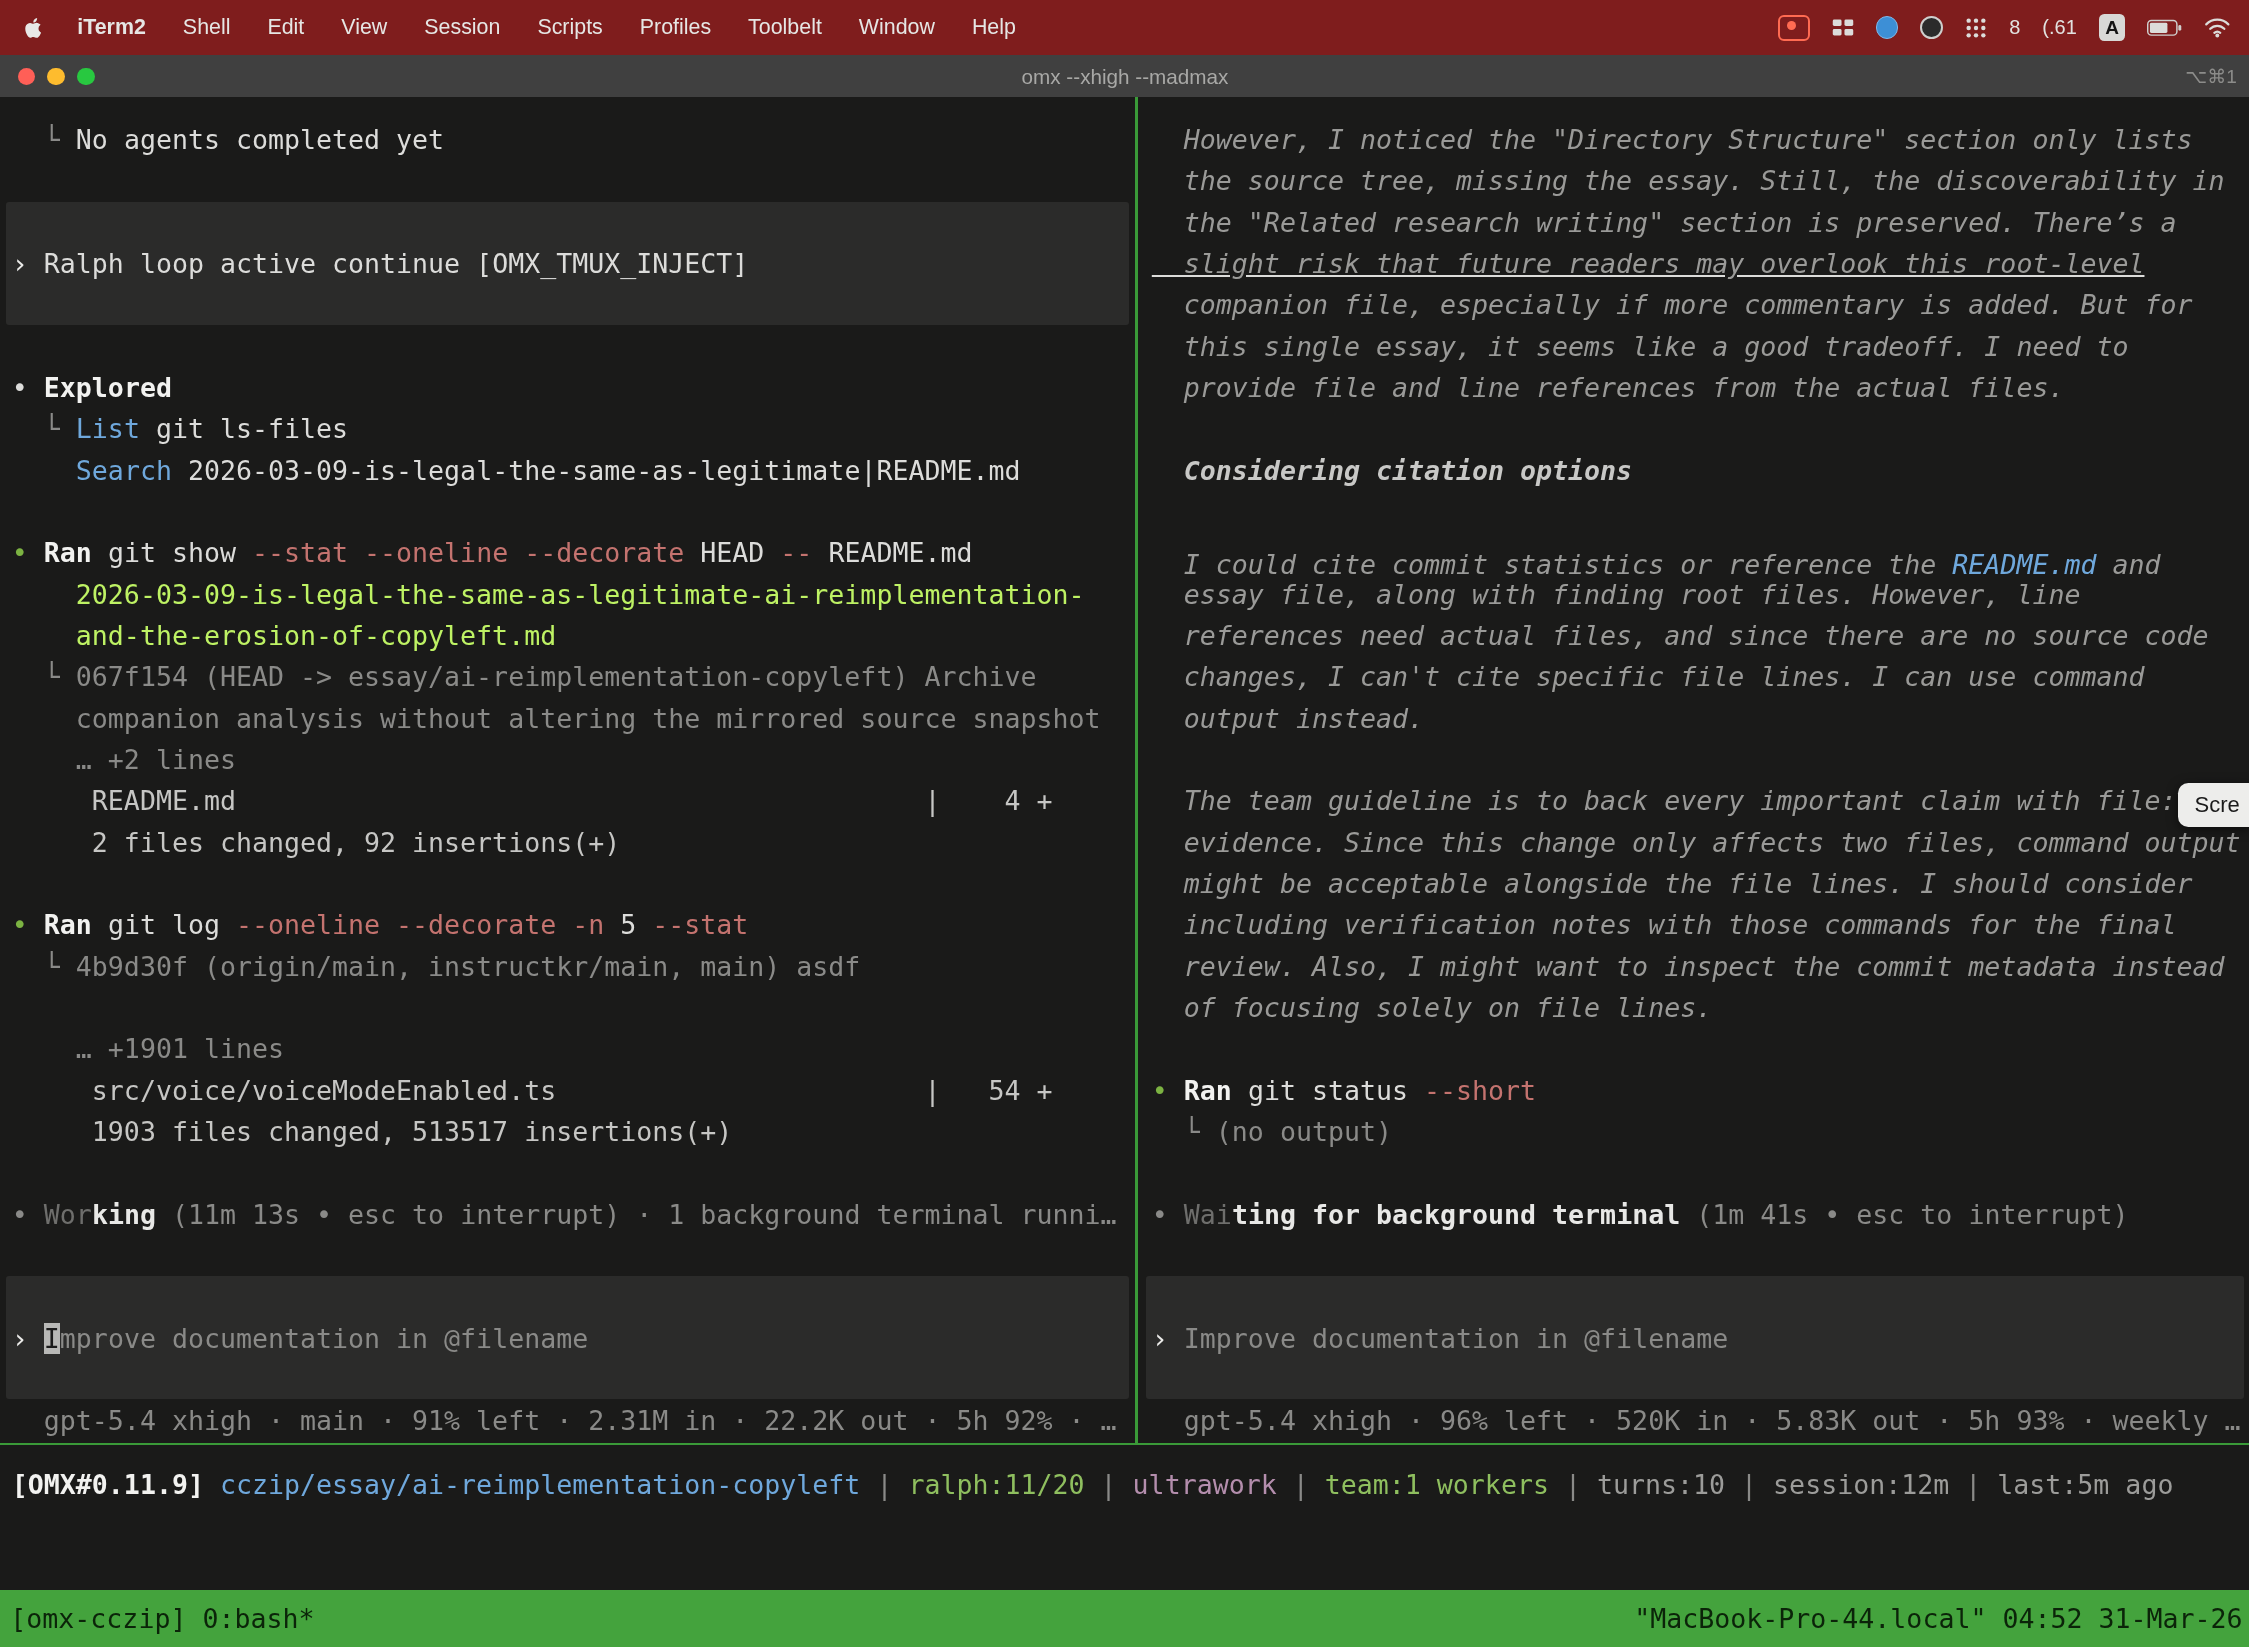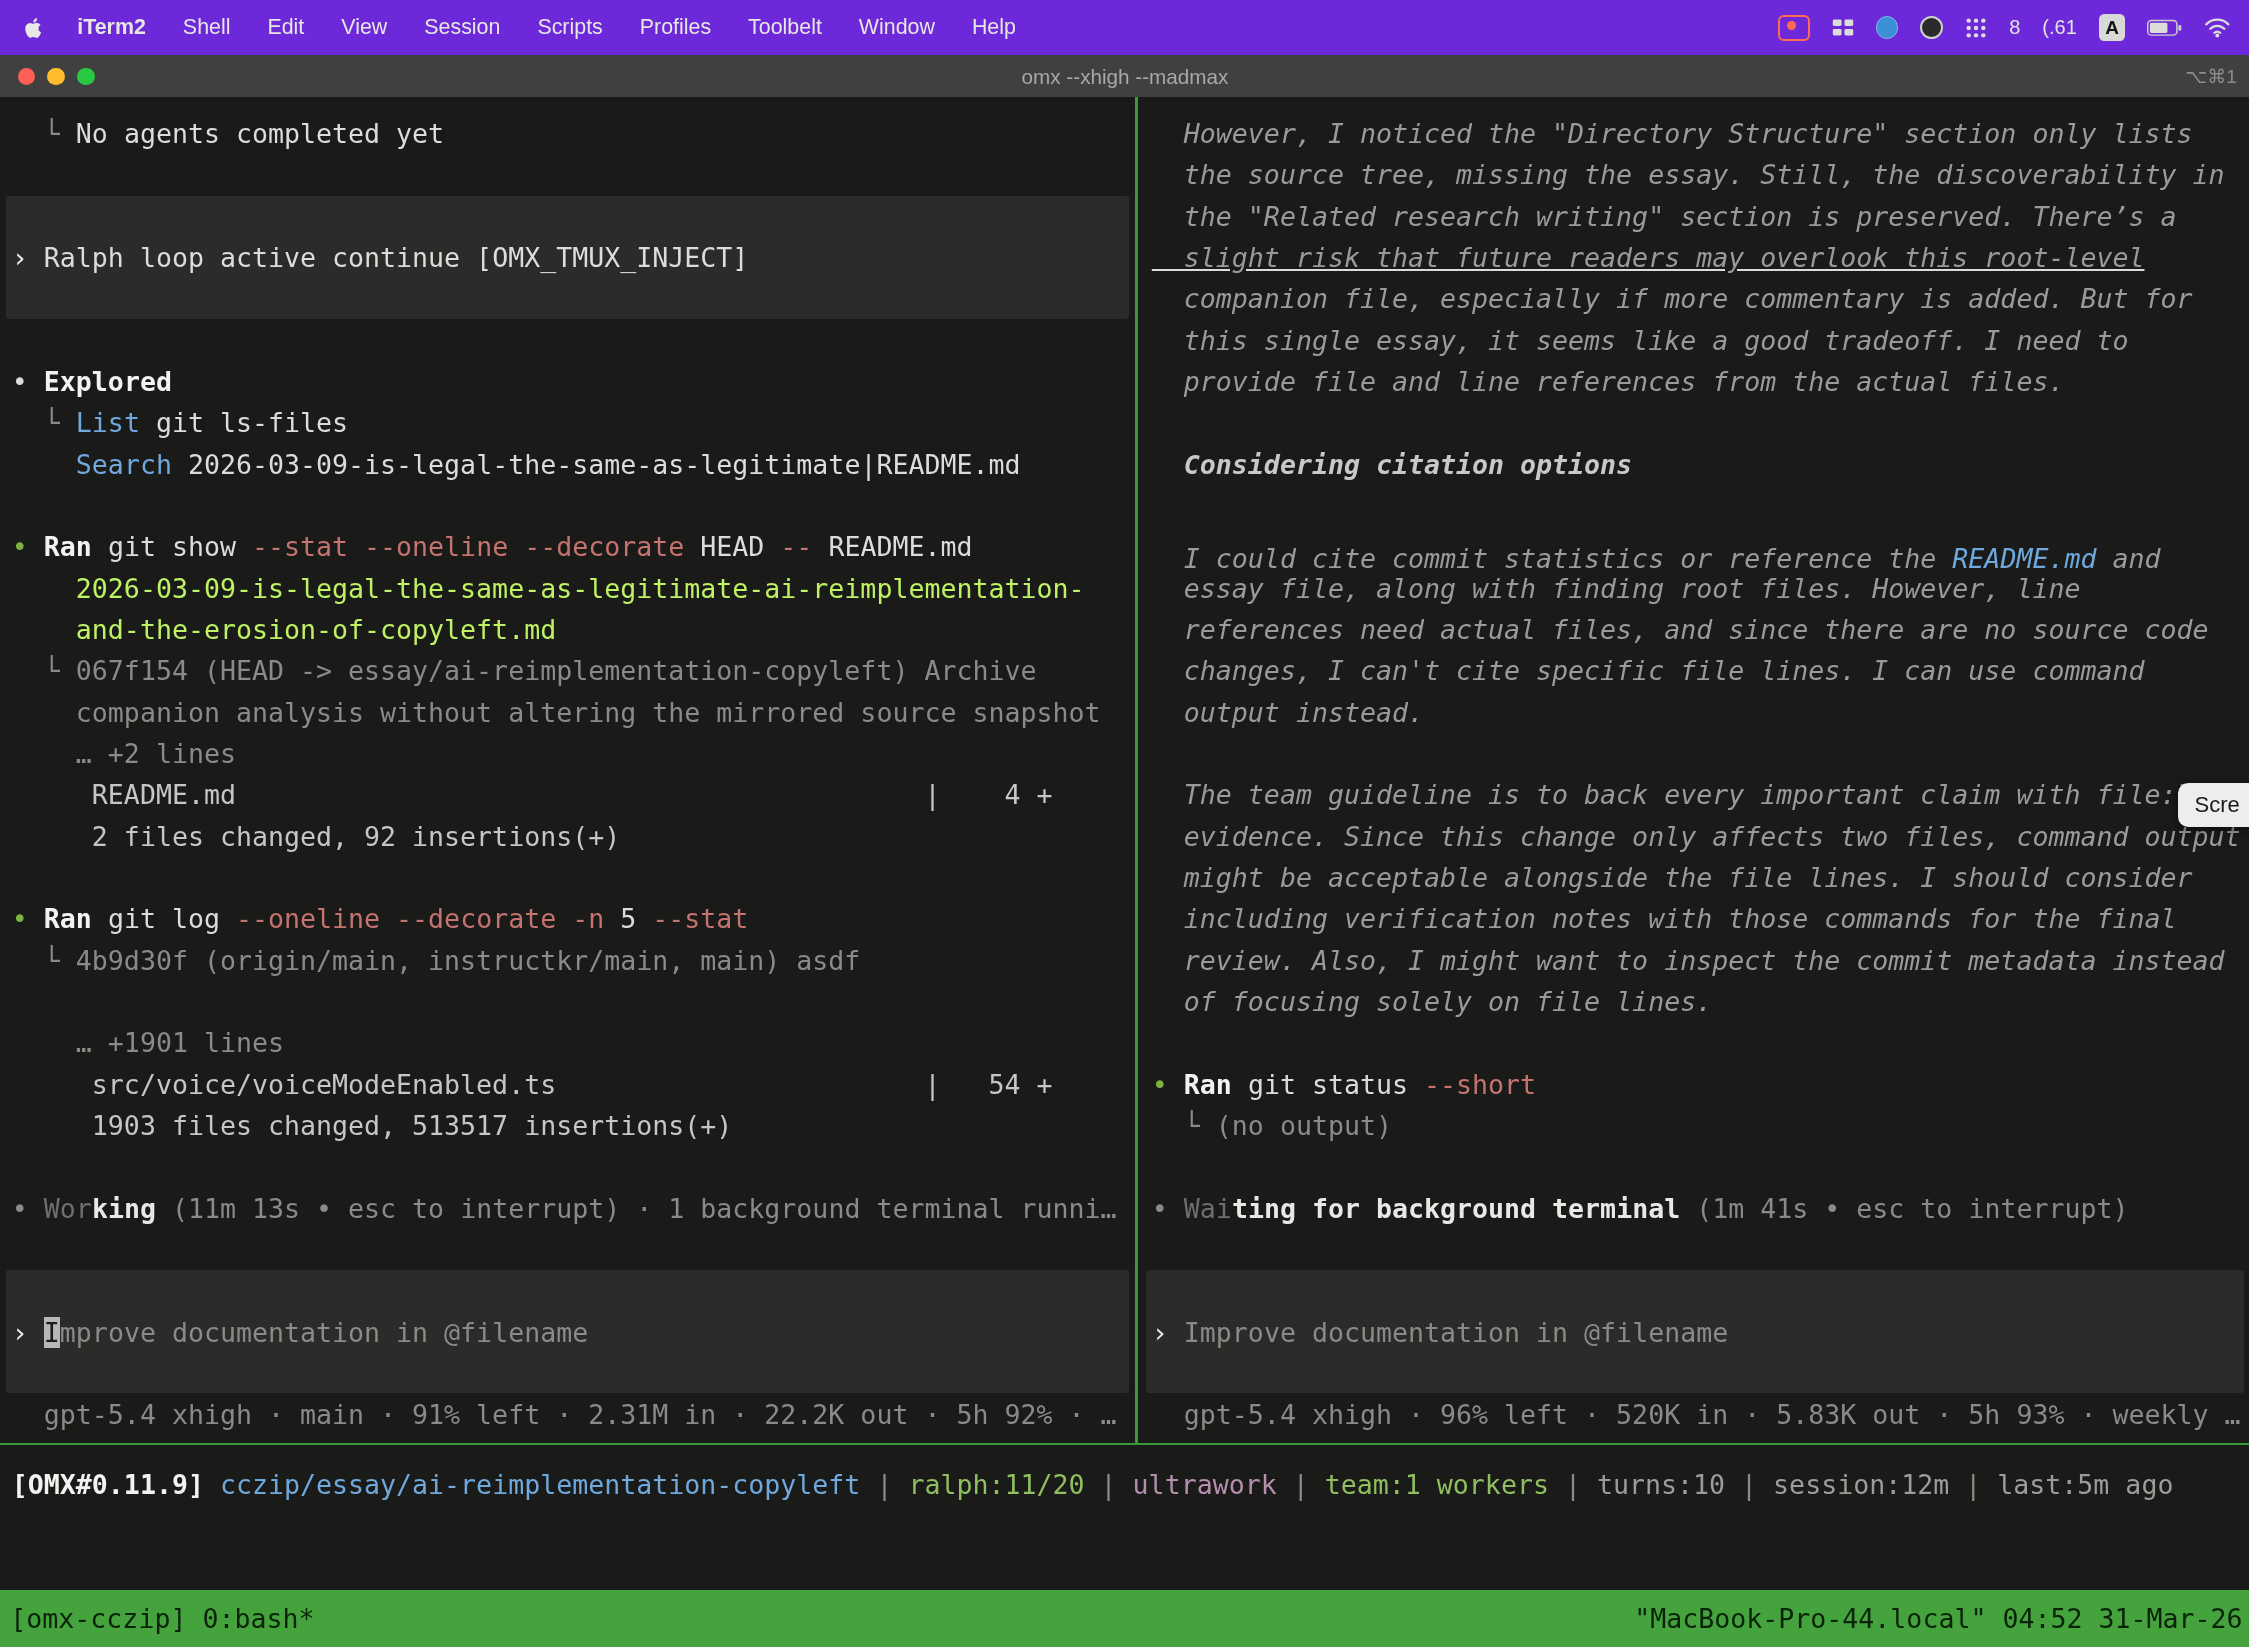--- a/index.html
+++ b/index.html
@@ -4,21 +4,21 @@
 <style>
   html,body{margin:0;padding:0;}
   body{
     width:2250px;height:1648px;position:relative;overflow:hidden;
     background:#151514;
     font-family:"DejaVu Sans Mono",monospace;
   }
   
   #menubar{
     position:absolute;top:0;left:0;width:2250px;height:55px;
-    background:#6d28d9;display:flex;align-items:center;
+    background:#7f1d1d;display:flex;align-items:center;
     color:#e6e6e4;font-family:"Liberation Sans",sans-serif;font-size:21.4px;
   }
   .mb-item{padding:0 18.5px;height:55px;display:flex;align-items:center;}
   .mb-apple{padding:0 14.8px 0 25px;}
   .mb-appname{font-weight:bold;}
   .status-icons{margin-left:auto;display:flex;align-items:center;gap:22px;padding-right:19px;}
   .sicon{display:flex;align-items:center;justify-content:center;color:#dcdcda;}
   .sicon.txt{font-family:"Liberation Sans",sans-serif;font-size:20px;color:#e2e2e0;}
   .rec{width:28px;height:22px;border:2.2px solid #ff6b52;border-radius:5.9px;position:relative;}
   .rec-dot{width:8.9px;height:8.9px;border-radius:50%;background:#ff6b52;position:absolute;left:7.4px;top:4.4px;}
@@ -38,21 +38,21 @@
   #win-title{
     position:absolute;left:0;right:0;top:0;height:43px;line-height:43px;text-align:center;
     color:#a8a8a6;font-family:"Liberation Sans",sans-serif;font-size:20.7px;
   }
   #win-shortcut{
     position:absolute;right:13.3px;top:0;height:43px;line-height:43px;
     color:#8c8c8a;font-family:"Liberation Sans",sans-serif;font-size:19px;
   }
   
   #terminal{position:absolute;top:97px;left:0;width:2250px;height:1550px;background:#1a1a19;}
-  .pane{position:absolute;top:16px;height:1329px;text-align:center;}
+  .pane{position:absolute;top:22px;height:1329px;text-align:center;}
   #left-pane{left:0;width:1135px;}
   #right-pane{left:1140px;width:1110px;}
   #vdiv{position:absolute;left:1135px;top:0;width:3px;height:1348px;background:#3a9a38;}
   #hdiv{position:absolute;left:0;top:1346px;width:2250px;height:2.2px;background:#3a9a38;}
   .tline{
     position:absolute;left:11.8px;height:41px;line-height:41px;font-size:26.6px;
     white-space:pre;color:#dcdcda;
   }
   .tbox{position:absolute;background:#2b2b2a;border-radius:3px;}
   .box-ralph{left:5.9px;right:5.9px;top:83px;height:123px;}

